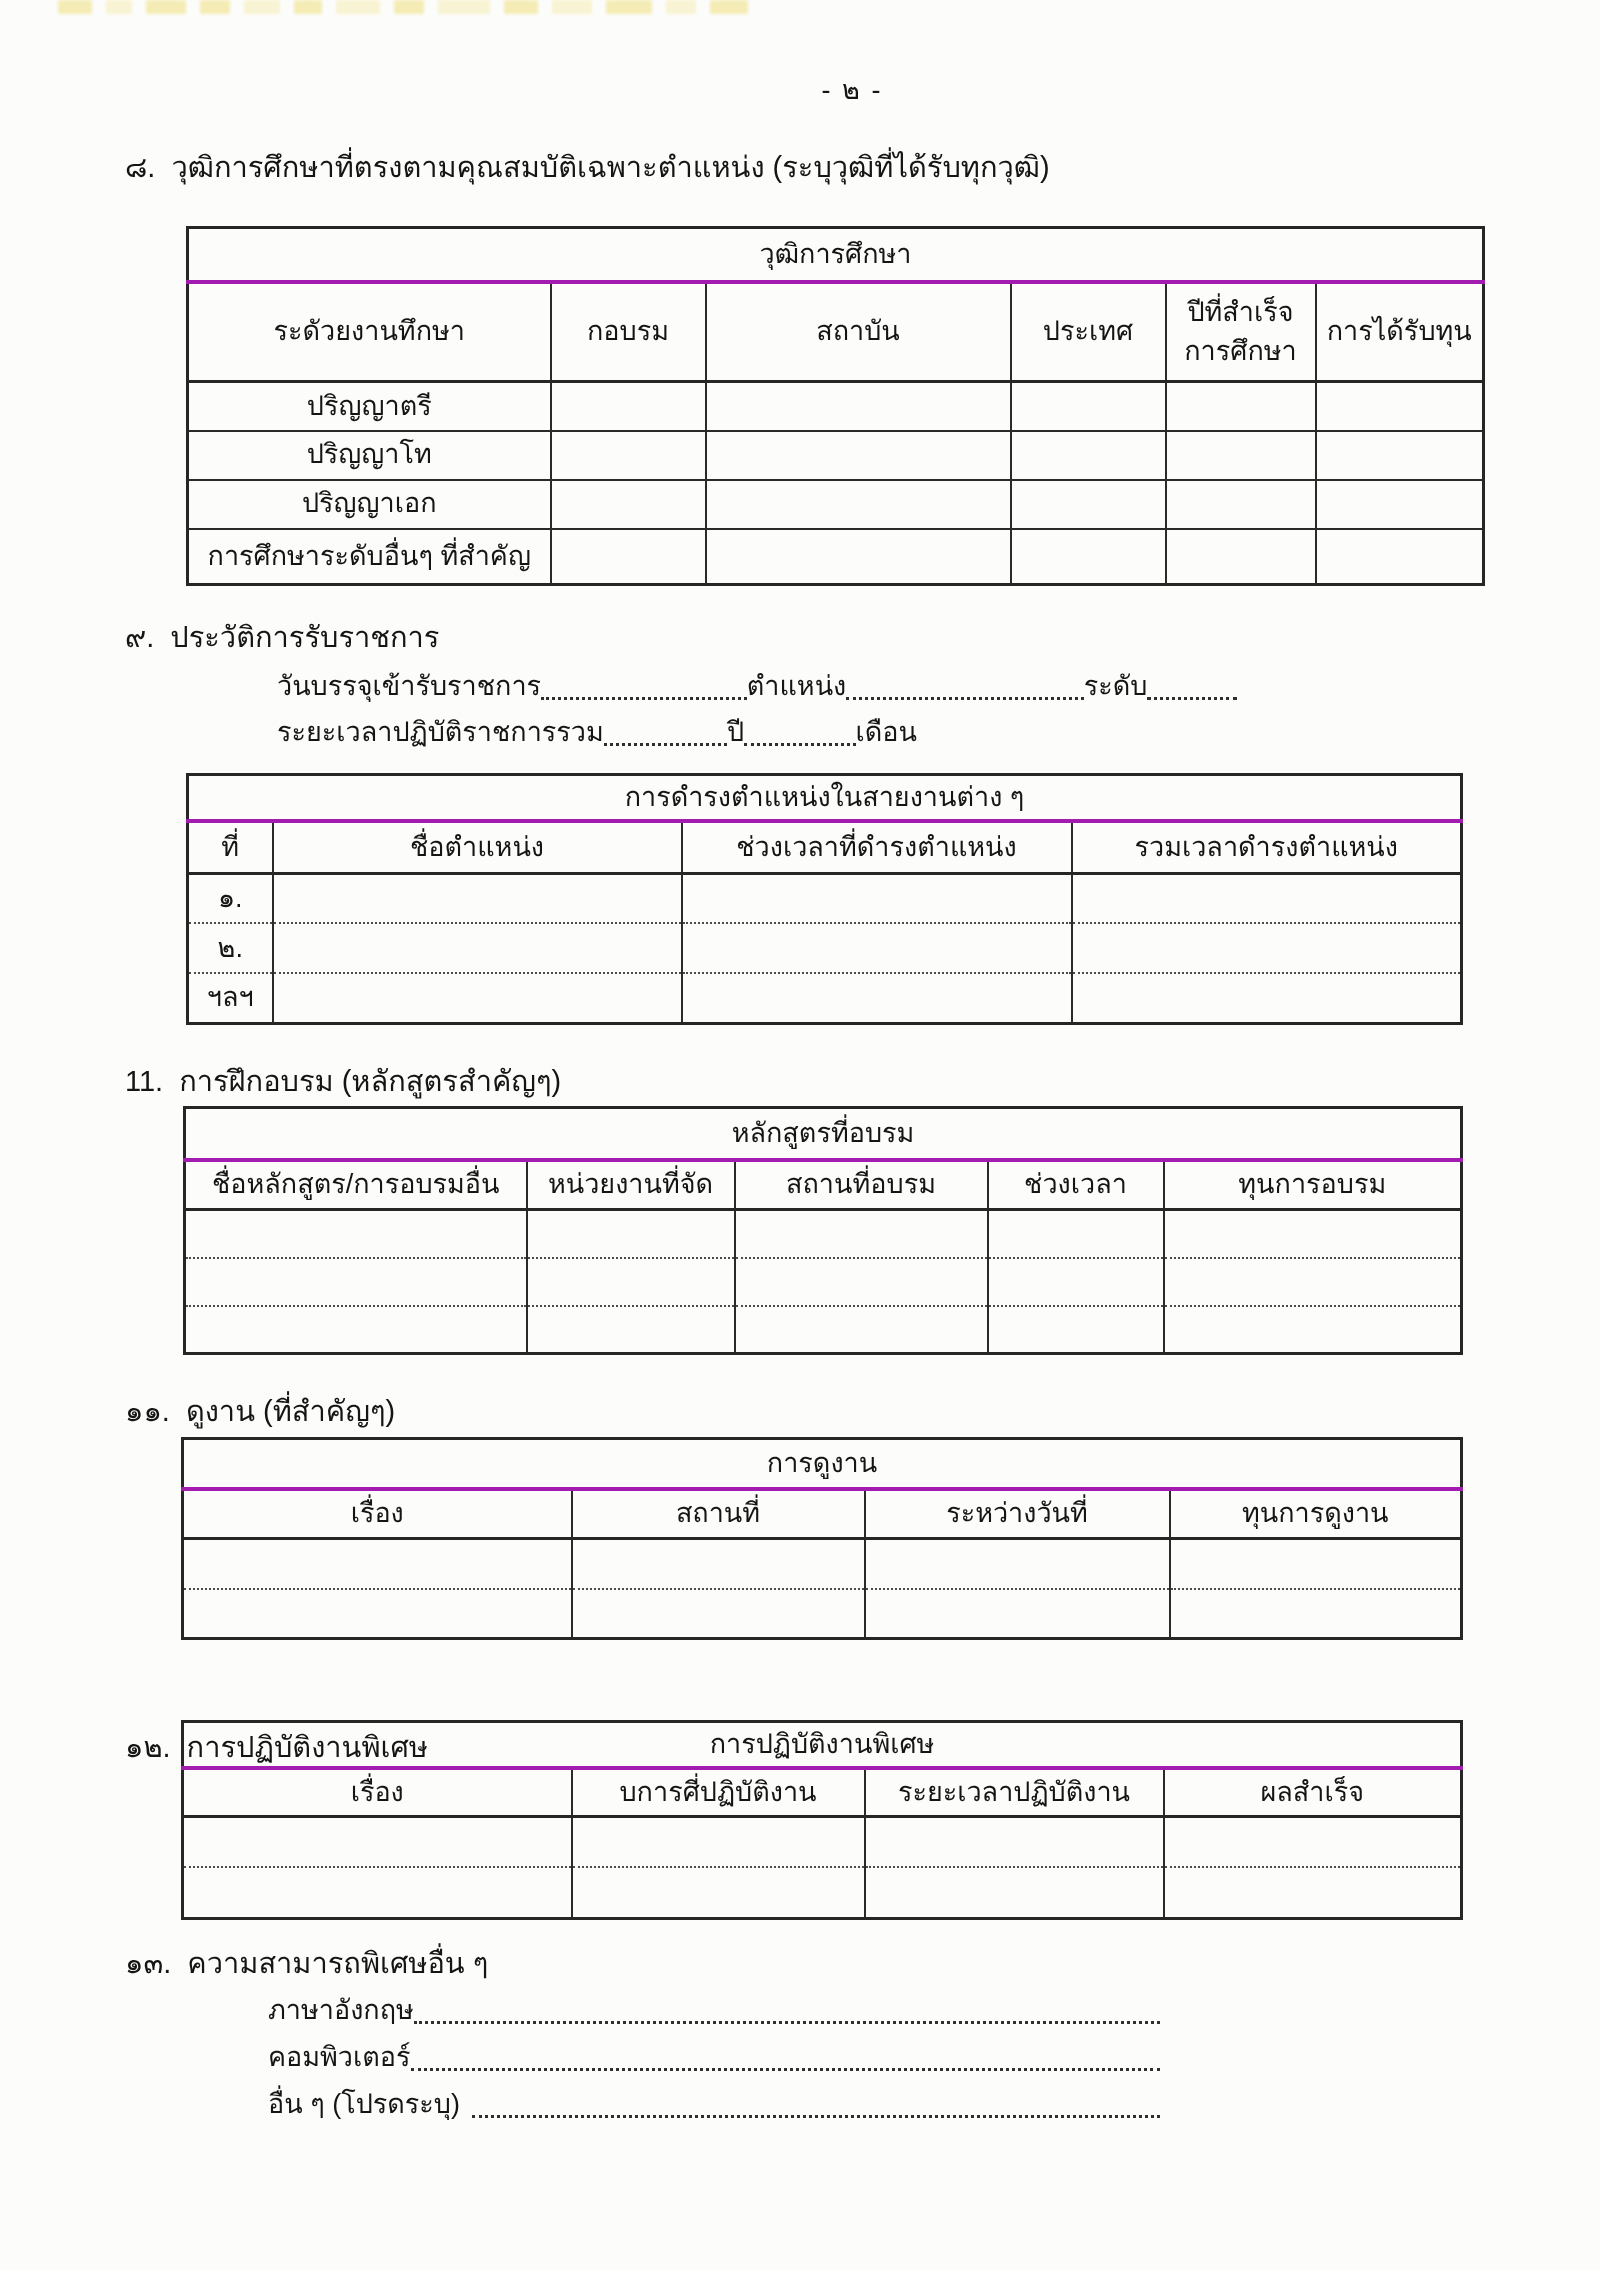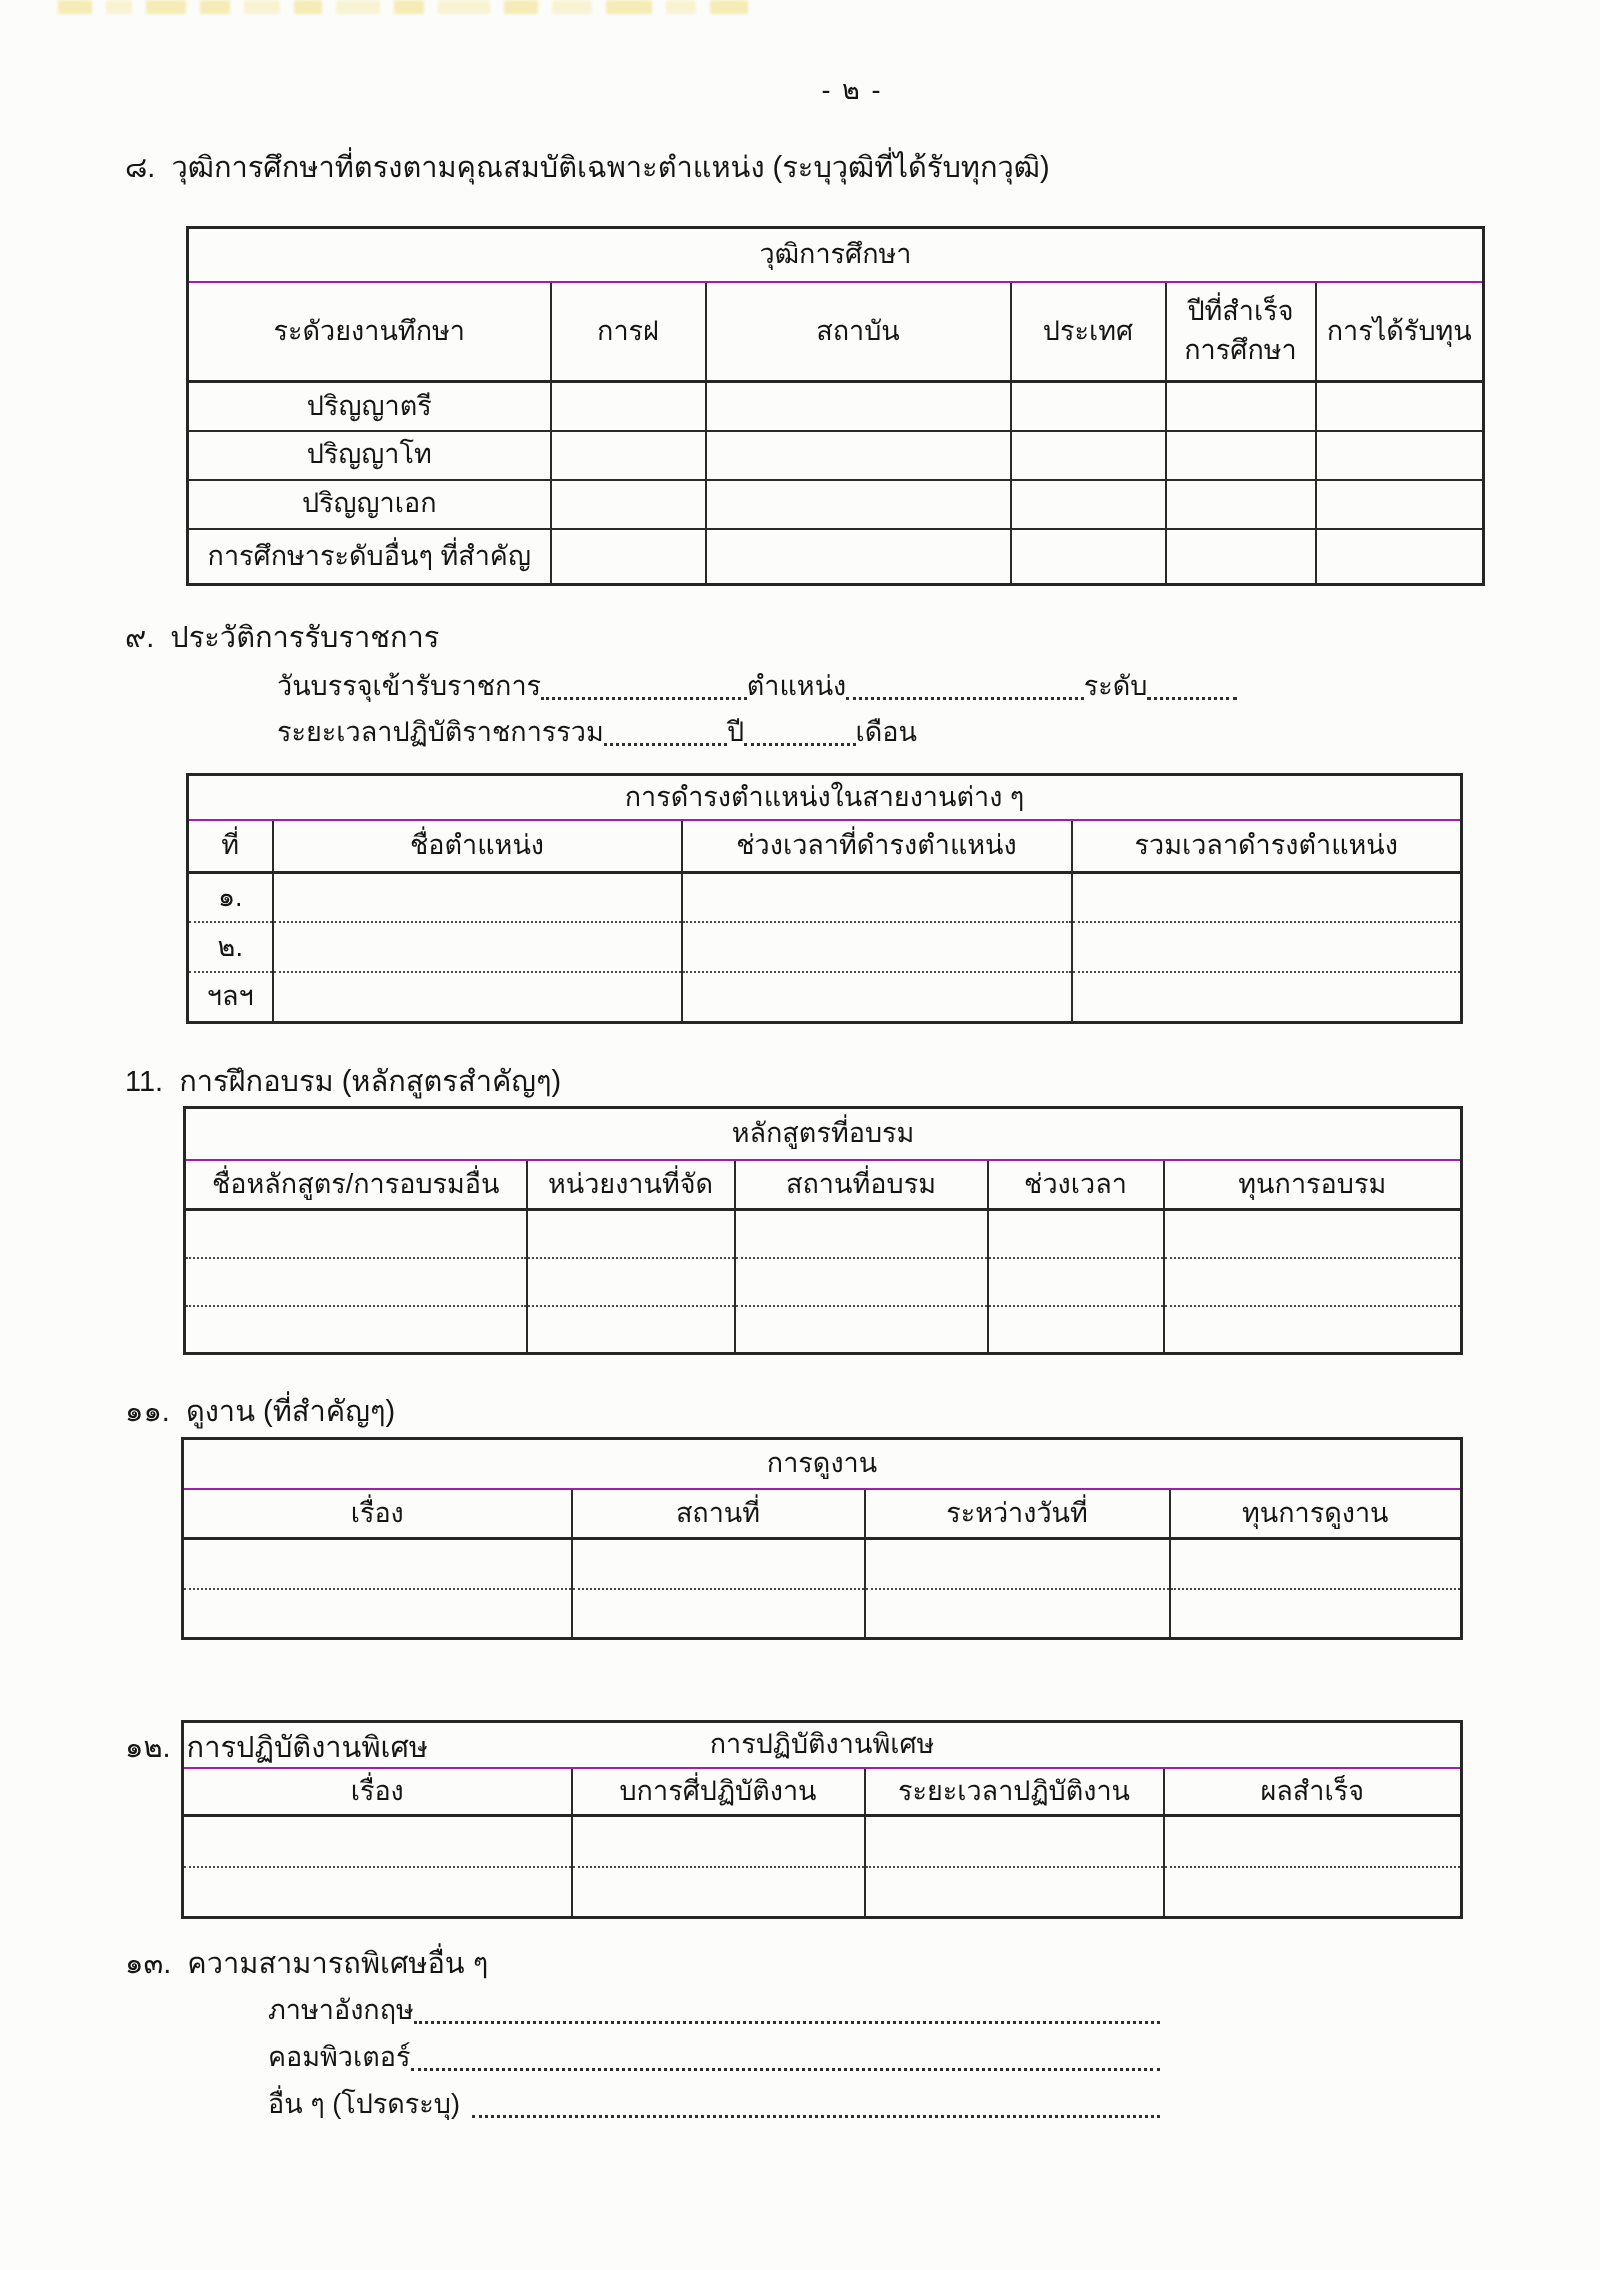--- a/index.html
+++ b/index.html
@@ -29,21 +29,21 @@
   table.ftable{
     position:absolute;border-collapse:collapse;table-layout:fixed;
     font-size:27px;line-height:1.45;
     border:3px solid #262626;
   }
   table.ftable td{
     border-left:2px solid #2a2a2a;border-right:2px solid #2a2a2a;
     text-align:center;vertical-align:middle;padding:2px 6px;
     overflow:hidden;
   }
-  td.tbl-title{border-bottom:2px solid #a21caf;}
+  td.tbl-title{border-bottom:4px solid #a21caf;}
   tr.head-row td{border-bottom:3px solid #262626;border-top:2px solid #2a2a2a;}
   
   table.solid-rows tr.data-row td{border-top:2px solid #2a2a2a;}
   table.solid-rows tr.data-row:first-of-type td{border-top:none;}
   
   table.dot-rows tr.data-row + tr.data-row td{border-top:2px dotted #4a4a4a;}
 
   .fill-line{
     position:absolute;display:flex;align-items:flex-end;
     font-size:27px;line-height:1.4;white-space:nowrap;
@@ -90,21 +90,21 @@
       <col style="width:155px">
         <col style="width:150px">
         <col style="width:168px">
     </colgroup>
     <tbody>
         <tr style="height:54px">
       <td colspan="6" class="tbl-title">วุฒิการศึกษา</td>
     </tr>
     <tr class="head-row" style="height:100px">
       <td>ระดัวยงานทึกษา</td>
-      <td>การฝ</td>
+      <td>กอบรม</td>
       <td>สถาบัน</td>
       <td>ประเทศ</td>
       <td>ปีที่สำเร็จ การศึกษา</td>
       <td>การได้รับทุน</td>
     </tr>
     <tr class="data-row" style="height:49px">
       <td>ปริญญาตรี</td>
       <td></td>
           <td></td>
       <td></td>

